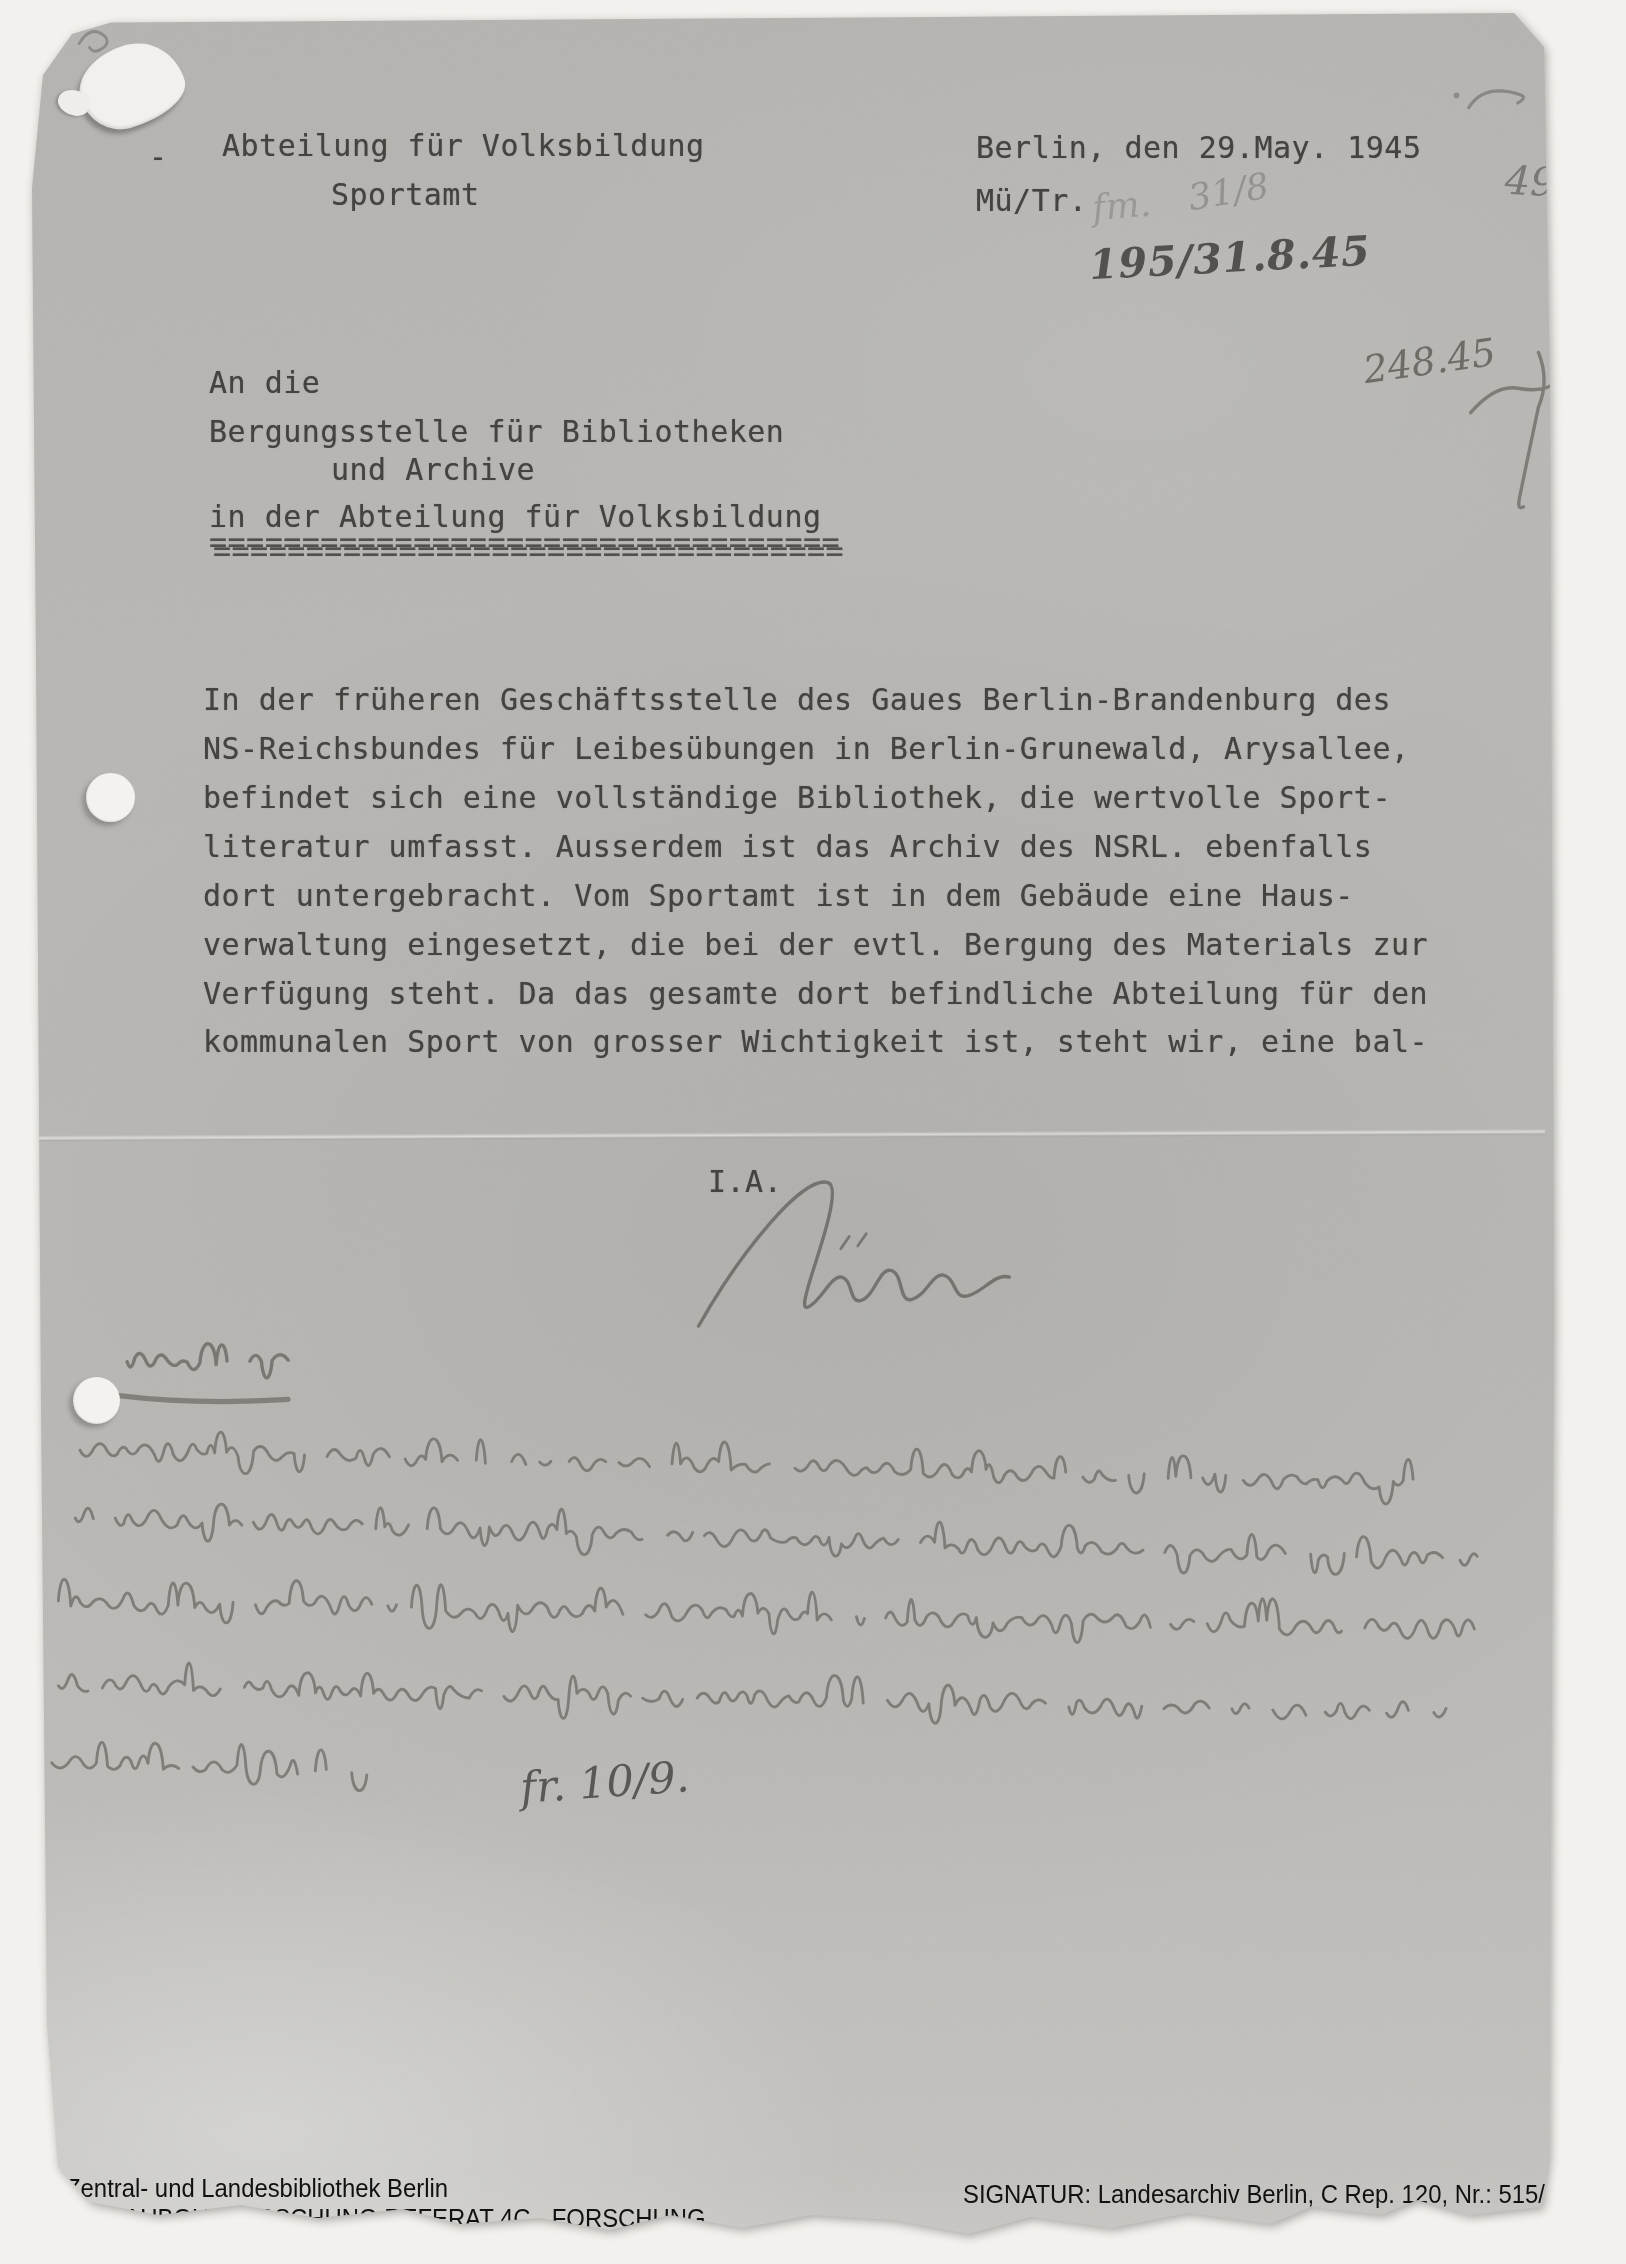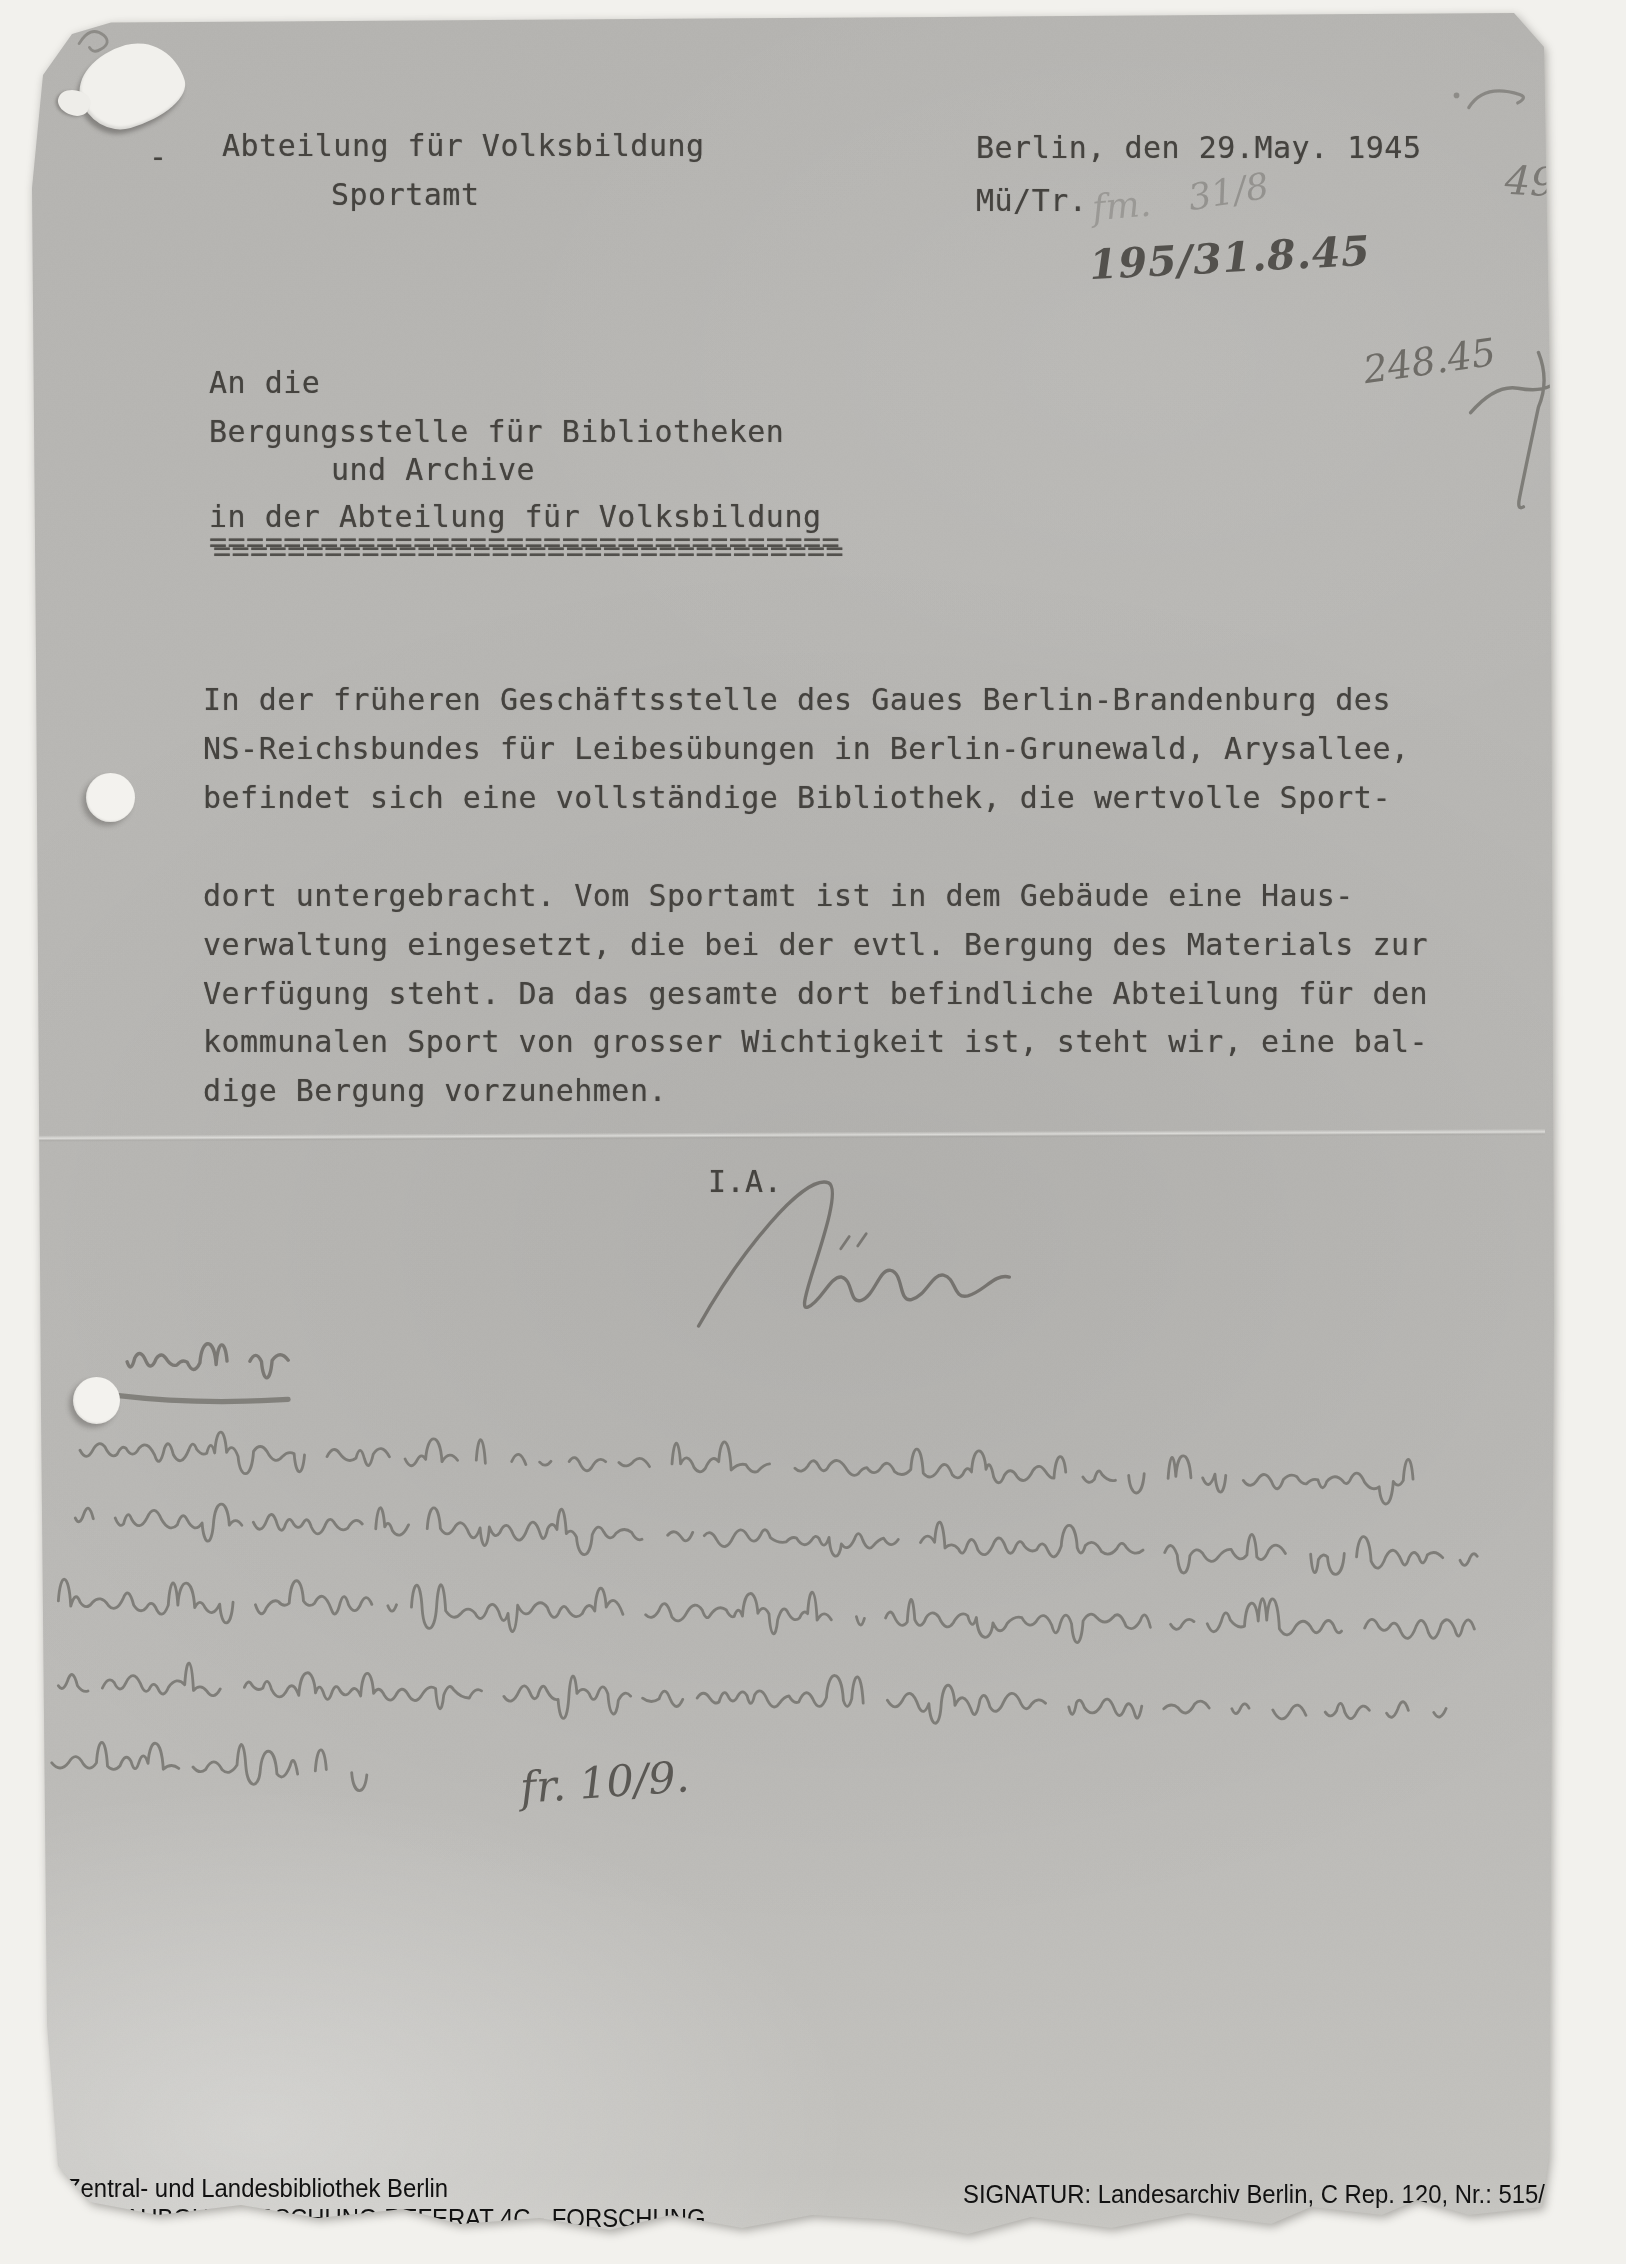--- a/index.html
+++ b/index.html
@@ -65,25 +65,25 @@
       <div class="type" style="left:209px;top:365px;">An die</div>
       <div class="type" style="left:209px;top:414px;">Bergungsstelle für Bibliotheken</div>
       <div class="type" style="left:331px;top:452px;">und Archive</div>
       <div class="type" style="left:209px;top:499px;text-align:center;">in der Abteilung für Volksbildung</div>
       <div class="type soft" style="left:209px;top:524px;">==================================</div>
       <div class="type soft" style="left:213px;top:533px;">==================================</div>
 
       <div class="type" style="left:203px;top:682px;">In der früheren Geschäftsstelle des Gaues Berlin-Brandenburg des</div>
       <div class="type" style="left:203px;top:731px;">NS-Reichsbundes für Leibesübungen in Berlin-Grunewald, Arysallee,</div>
       <div class="type" style="left:203px;top:780px;">befindet sich eine vollständige Bibliothek, die wertvolle Sport-</div>
+      <div class="type" style="left:203px;top:829px;">literatur umfasst. Ausserdem ist das Archiv des NSRL. ebenfalls</div>
       <div class="type" style="left:203px;top:878px;">dort untergebracht. Vom Sportamt ist in dem Gebäude eine Haus-</div>
       <div class="type" style="left:203px;top:927px;">verwaltung eingesetzt, die bei der evtl. Bergung des Materials zur</div>
       <div class="type" style="left:203px;top:976px;">Verfügung steht. Da das gesamte dort befindliche Abteilung für den</div>
       <div class="type" style="left:203px;top:1024px;">kommunalen Sport von grosser Wichtigkeit ist, steht wir, eine bal-</div>
-      <div class="type" style="left:203px;top:1073px;">dige Bergung vorzunehmen.</div>
 
       <div class="type" style="left:708px;top:1164px;">I.A.</div>
 
       <div class="pencil" style="left:1505px;top:158px;font-size:40px;color:#7b7975;transform:rotate(3deg);">49</div>
       <div class="pencil" style="left:1092px;top:185px;font-size:36px;opacity:.33;transform:rotate(-5deg);">fm.</div>
       <div class="pencil" style="left:1188px;top:171px;font-size:36px;opacity:.40;transform:rotate(-9deg);">31/8</div>
       <div class="pencil" style="left:1089px;top:234px;font-size:41px;font-weight:bold;color:#53514d;letter-spacing:0.9px;transform:rotate(-3deg);">195/31.8.45</div>
       <div class="pencil" style="left:1363px;top:339px;font-size:38px;color:#6e6c67;transform:rotate(-8deg);">248.45</div>
       <div class="pencil" style="left:520px;top:1757px;font-size:43px;color:#5a5854;transform:rotate(-4deg);">fr. 10/9.</div>
 

